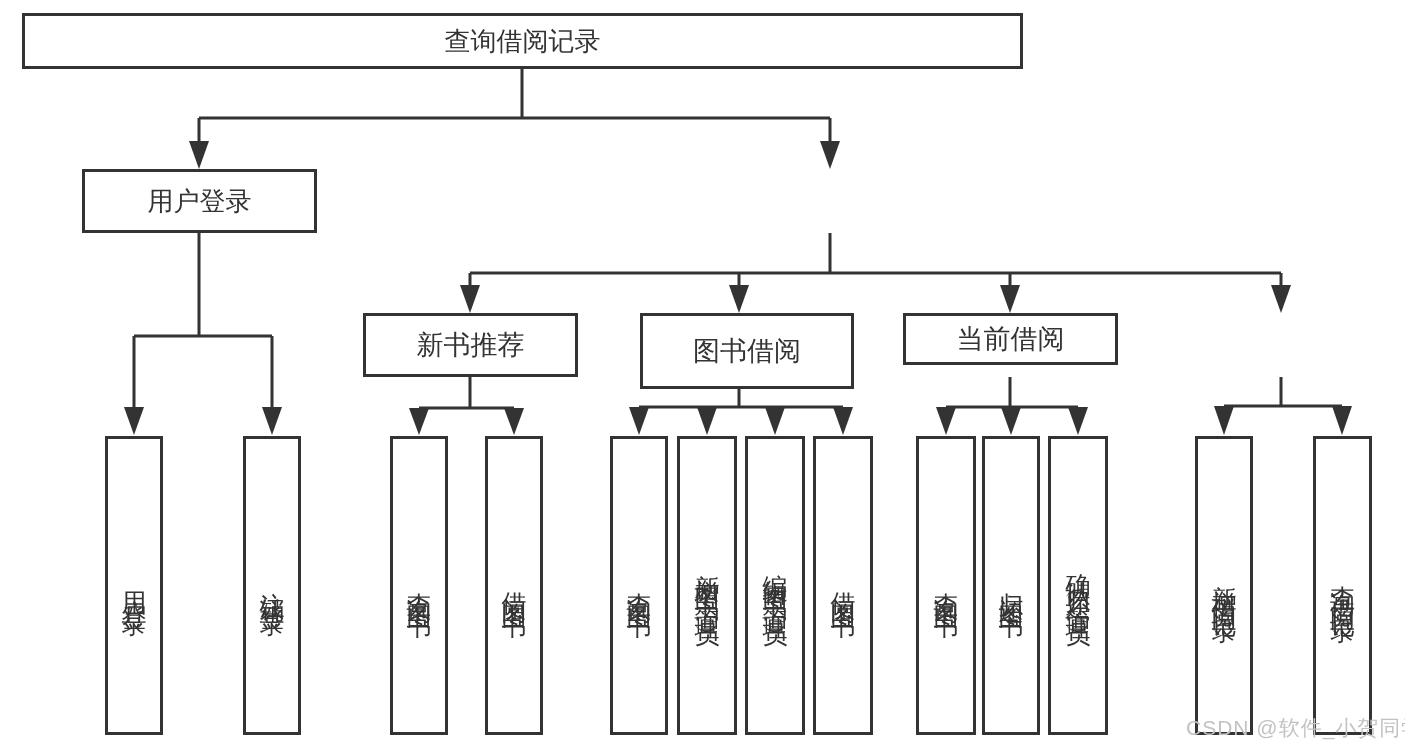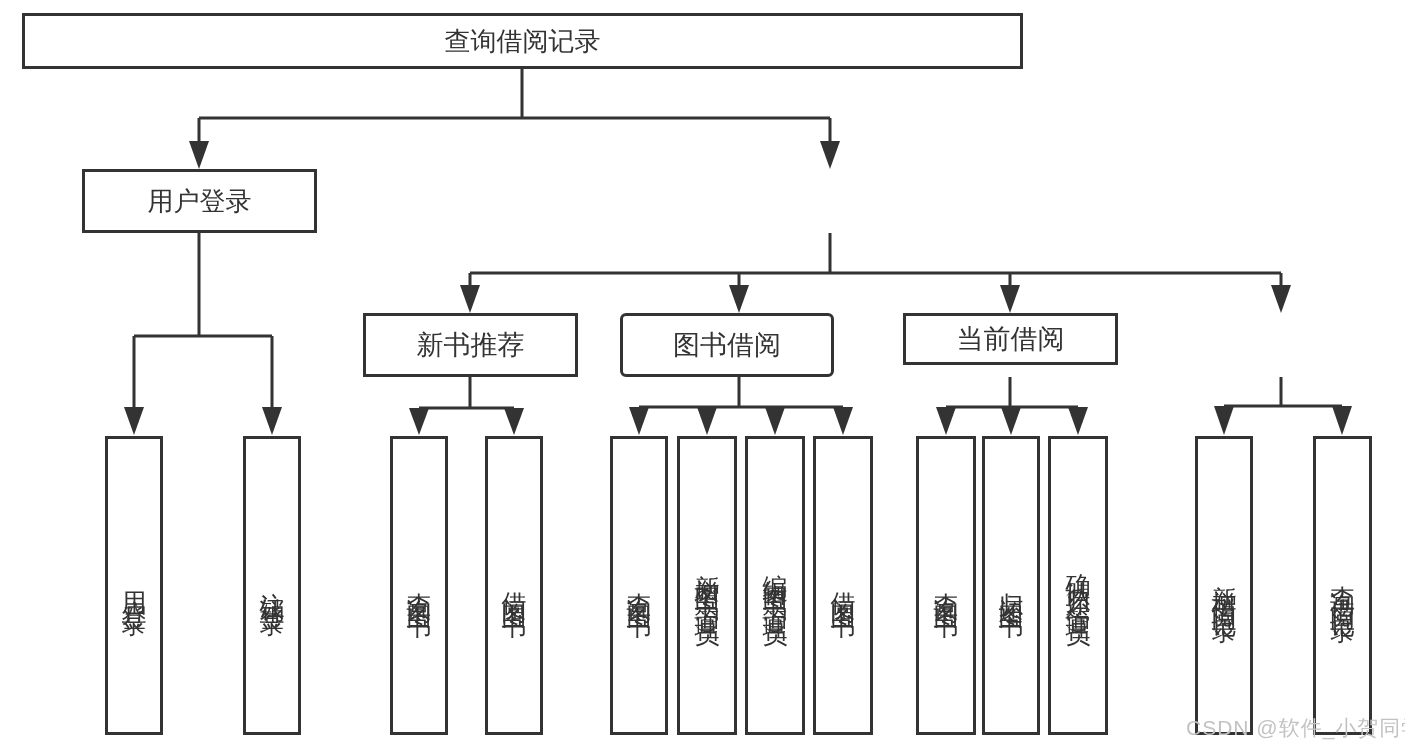--- a/index.html
+++ b/index.html
@@ -126,21 +126,21 @@
     <span>查询借阅记录</span>
   </div>
 
   <div class="node" style="left:82px;top:169px;width:235px;height:64px;">
     <span>用户登录</span>
   </div>
 
   <div class="node l3" style="left:363px;top:313px;width:215px;height:64px;">
     <span>新书推荐</span>
   </div>
-  <div class="node l3" style="left:620px;top:313px;width:214px;height:64px;border-radius:6px;">
+  <div class="node l3" style="left:640px;top:313px;width:214px;height:76px;">
     <span>图书借阅</span>
   </div>
   <div class="node l3" style="left:903px;top:313px;width:215px;height:52px;">
     <span>当前借阅</span>
   </div>
 
   <div class="node leaf" style="left:105px;top:436px;width:58px;height:299px;">
     <span class="vtext">用户登录</span>
   </div>
   <div class="node leaf" style="left:243px;top:436px;width:58px;height:299px;">

